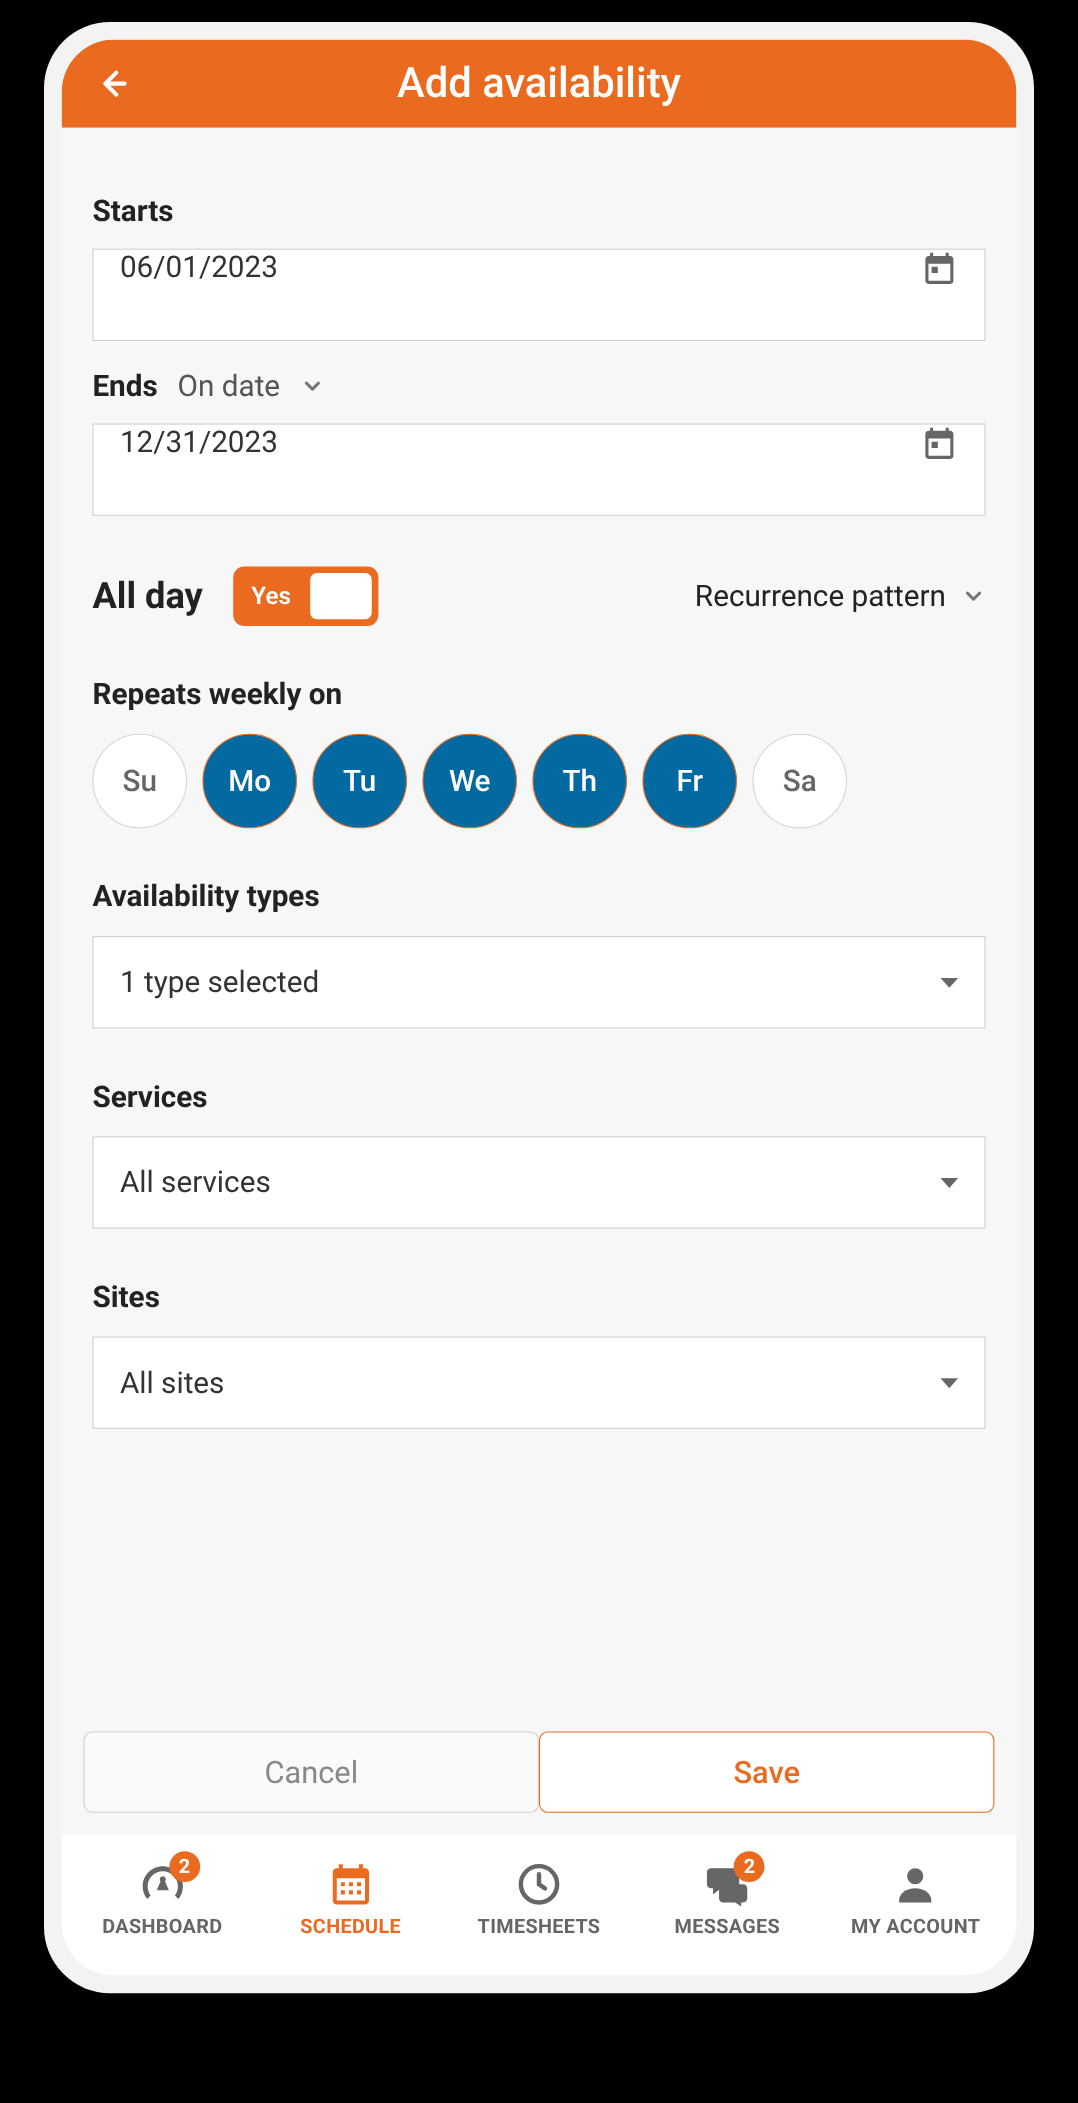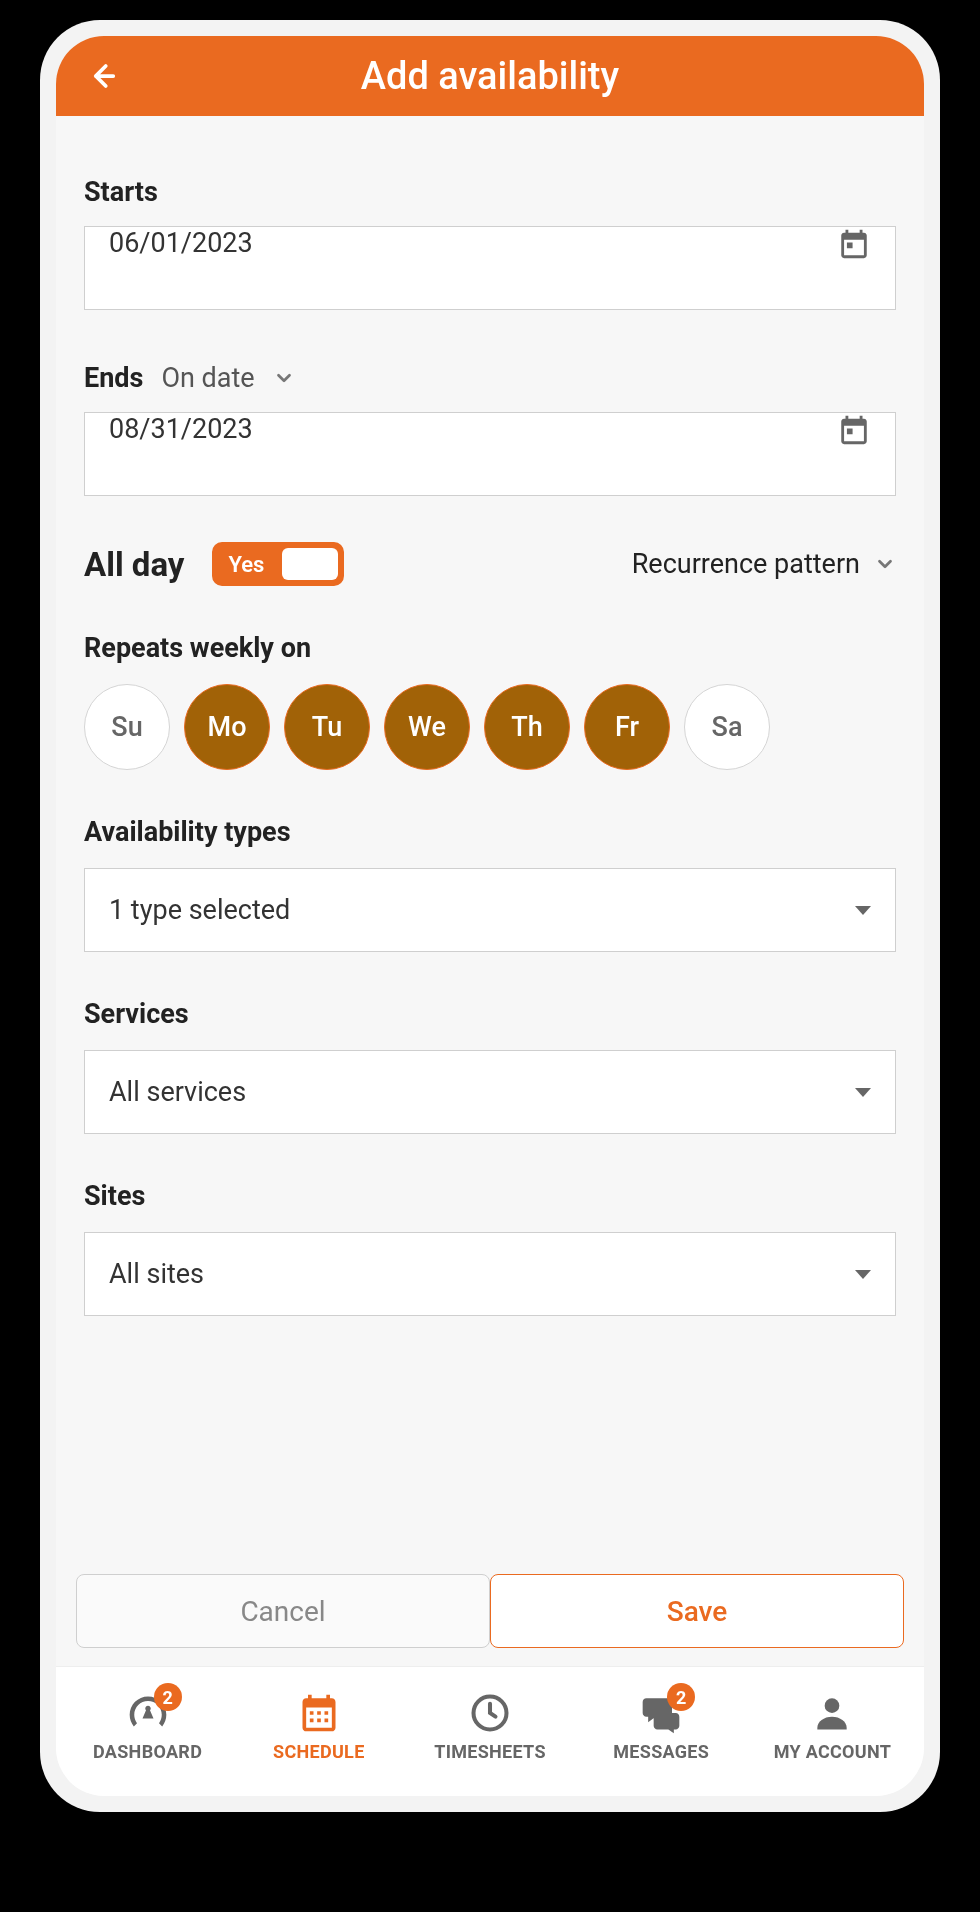--- a/index.html
+++ b/index.html
@@ -60,21 +60,21 @@
     font-weight: 700;
     color: #222;
     margin-bottom: 18px;
     margin-top: 36px;
   }
   .field-label:first-child { margin-top: 30px; }
   .ends-row {
     display: flex;
     align-items: center;
     gap: 18px;
-    margin-top: 52px;
+    margin-top: 25px;
     margin-bottom: 18px;
   }
   .ends-row .bold { font-weight: 700; font-size: 27px; color: #222; }
   .ends-row .light { font-size: 27px; color: #555; font-weight: 400; }
   .chev-down {
     width: 22px; height: 22px;
   }
   .chev-down svg { width: 100%; height: 100%; stroke: #777; stroke-width: 3; fill: none; stroke-linecap: round; stroke-linejoin: round; }
   .input-box {
     background: #fff;
@@ -93,21 +93,21 @@
   .cal-icon svg { width: 34px; height: 34px; fill: #666; }
   .allday-row {
     display: flex;
     align-items: center;
     margin-top: 46px;
     gap: 28px;
   }
   .allday-row .bold { font-weight: 700; font-size: 33px; color: #222; }
   .toggle {
     width: 132px;
-    height: 44px;
+    height: 54px;
     border: 2px solid #ea6a20;
     border-radius: 10px;
     background: #ea6a20;
     display: flex;
     align-items: center;
     position: relative;
     cursor: pointer;
   }
   .toggle .tog-label {
     color: #fff;
@@ -151,21 +151,21 @@
     align-items: center;
     justify-content: center;
     font-size: 27px;
     font-weight: 500;
     cursor: pointer;
     border: 1px solid #d5d5d5;
     background: #fff;
     color: #666;
   }
   .day-pill.sel {
-    background: #a16207;
+    background: #0369a1;
     border-color: #ea6a20;
     color: #fff;
   }
   .select-box {
     background: #fff;
     border: 1px solid #cfcfcf;
     height: 84px;
     display: flex;
     align-items: center;
     padding: 0 24px;
@@ -272,21 +272,21 @@
       <div class="ends-row">
         <span class="bold">Ends</span>
         <span class="light">On date</span>
         <span class="chev-down">
           <svg viewBox="0 0 24 24">
               <polyline points="6 9 12 15 18 9"></polyline>
             </svg>
         </span>
       </div>
       <div class="input-box">
-        <div class="value">08/31/2023</div>
+        <div class="value">12/31/2023</div>
         <span class="cal-icon">
           <svg viewBox="0 0 24 24">
               <path d="M19 4h-1V2h-2v2H8V2H6v2H5C3.9 4 3 4.9 3 6v14c0 1.1.9 2 2 2h14c1.1 0 2-.9 2-2V6C21 4.9 20.1 4 19 4zM19 20H5V9h14V20zM7 11h4v4H7V11z"></path>
             </svg>
         </span>
       </div>
 
       <div class="allday-row">
         <span class="bold">All day</span>
         <div class="toggle">

